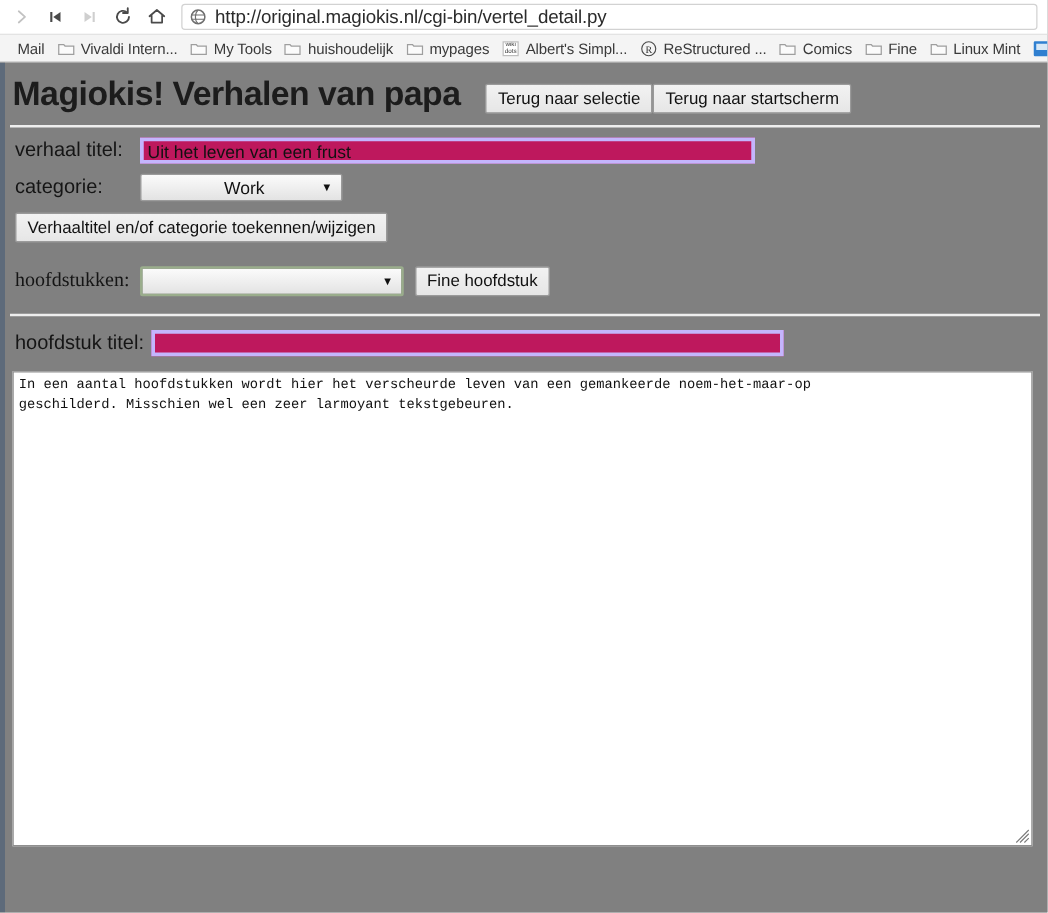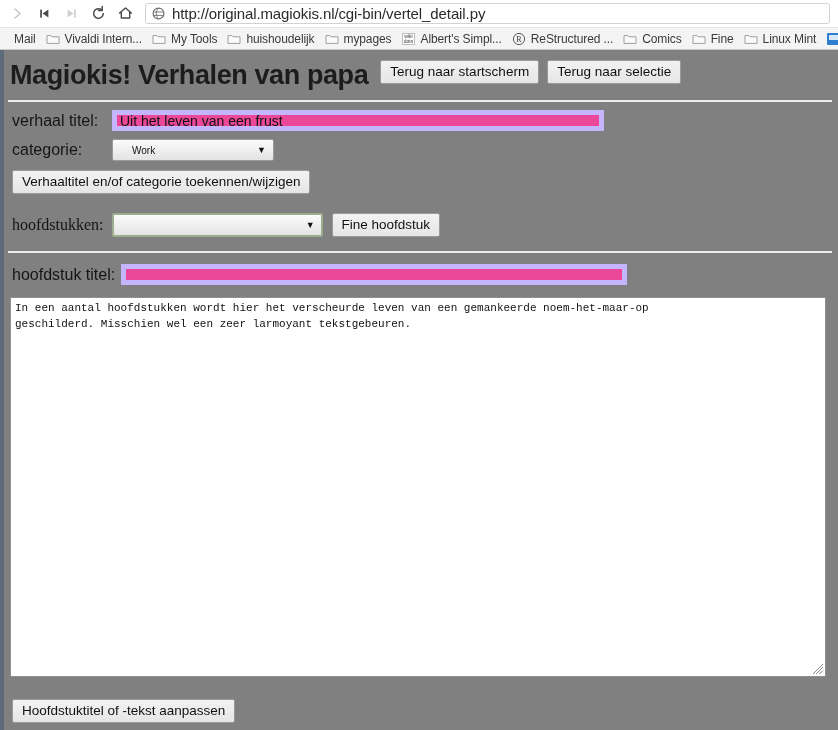--- a/index.html
+++ b/index.html
@@ -112,21 +112,21 @@
     background: #5d6a7a;
   }
   #page-inner {
     padding: 0 6px 0 8px;
     position: relative;
     height: 100%;
   }
 
   #header-row {
     display: flex;
-    align-items: flex-start;
+    align-items: flex-end;
     padding-top: 10px;
     padding-left: 2px;
   }
   #page-title {
     font-size: 27px;
     font-weight: bold;
     color: #1c1c1c;
     letter-spacing: -0.4px;
     margin-right: 12px;
     white-space: nowrap;
@@ -163,40 +163,41 @@
     color: #151515;
     white-space: nowrap;
   }
   .lbl-w { width: 100px; flex: 0 0 100px; }
 
   input.txt {
     font-family: "Liberation Sans", sans-serif;
     font-size: 14px;
     color: #111;
     height: 21px;
-    border: 5px solid #c4b5fd;
-    background: #ec4899;
+    border: 3px solid #c4b5fd;
+    background: #be185d;
     padding: 0 3px;
     outline: none;
   }
   #verhaal-titel-input { width: 492px; }
   #hoofdstuk-titel-input { width: 506px; }
 
   select.sel {
     font-family: "Liberation Sans", sans-serif;
-    font-size: 10px;
+    font-size: 14px;
     color: #111;
     height: 22px;
     border: 1px solid #9b9b9b;
     border-radius: 2px;
     background: linear-gradient(to bottom, #fbfbfb 0%, #e3e3e3 100%);
-    padding-left: 19px;
+    padding-left: 5px;
     -webkit-appearance: none;
     appearance: none;
     outline: none;
+    text-align: center;
   }
   .sel-wrap { position: relative; display: inline-block; }
   .sel-wrap .arrow {
     position: absolute;
     right: 8px; top: 50%;
     transform: translateY(-50%);
     font-size: 9px;
     color: #111;
     pointer-events: none;
   }
@@ -383,22 +384,22 @@
   </div>
 </div>
 
 <div id="page">
   <div id="left-edge"></div>
 
   <div id="page-inner">
 
     <div id="header-row">
       <div id="page-title">Magiokis! Verhalen van papa</div>
+      <button class="btn" id="btn-selectie">Terug naar selectie</button>
       <button class="btn" id="btn-startscherm">Terug naar startscherm</button>
-      <button class="btn" id="btn-selectie">Terug naar selectie</button>
     </div>
 
     <hr class="rule">
 
     <div class="form-row">
       <span class="lbl lbl-w">verhaal titel:</span>
       <input class="txt" id="verhaal-titel-input" type="text" value="Uit het leven van een frust" style="">
     </div>
 
     <div class="form-row">
@@ -436,18 +437,15 @@
     <div id="textarea-wrap">
       <div id="ta-container">
         <textarea id="verhaal-textarea" style="">In een aantal hoofdstukken wordt hier het verscheurde leven van een gemankeerde noem-het-maar-op
 geschilderd. Misschien wel een zeer larmoyant tekstgebeuren.</textarea>
         <svg id="resize-grip" viewBox="0 0 12 12">
           <path d="M11 4 L4 11 M11 7.5 L7.5 11 M11 1 L1 11" stroke="#7a7a7a" stroke-width="0.9" fill="none"></path>
         </svg>
       </div>
     </div>
 
-    <div id="btn-aanpassen-wrap">
-      <button class="btn">Hoofdstuktitel of -tekst aanpassen</button>
-    </div>
 
   </div>
 </div>
 
 </body></html>

